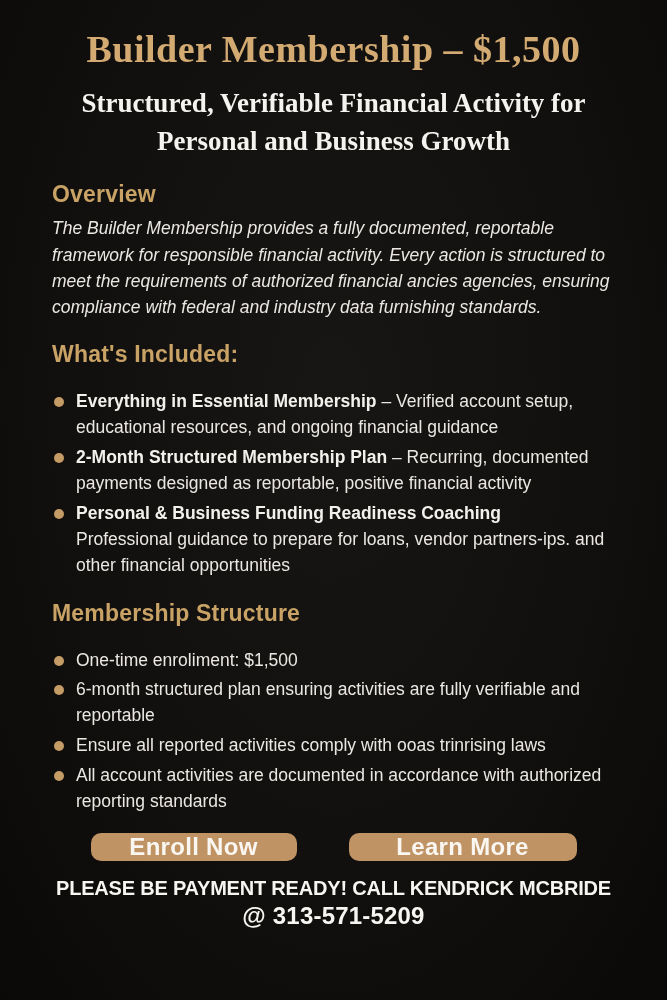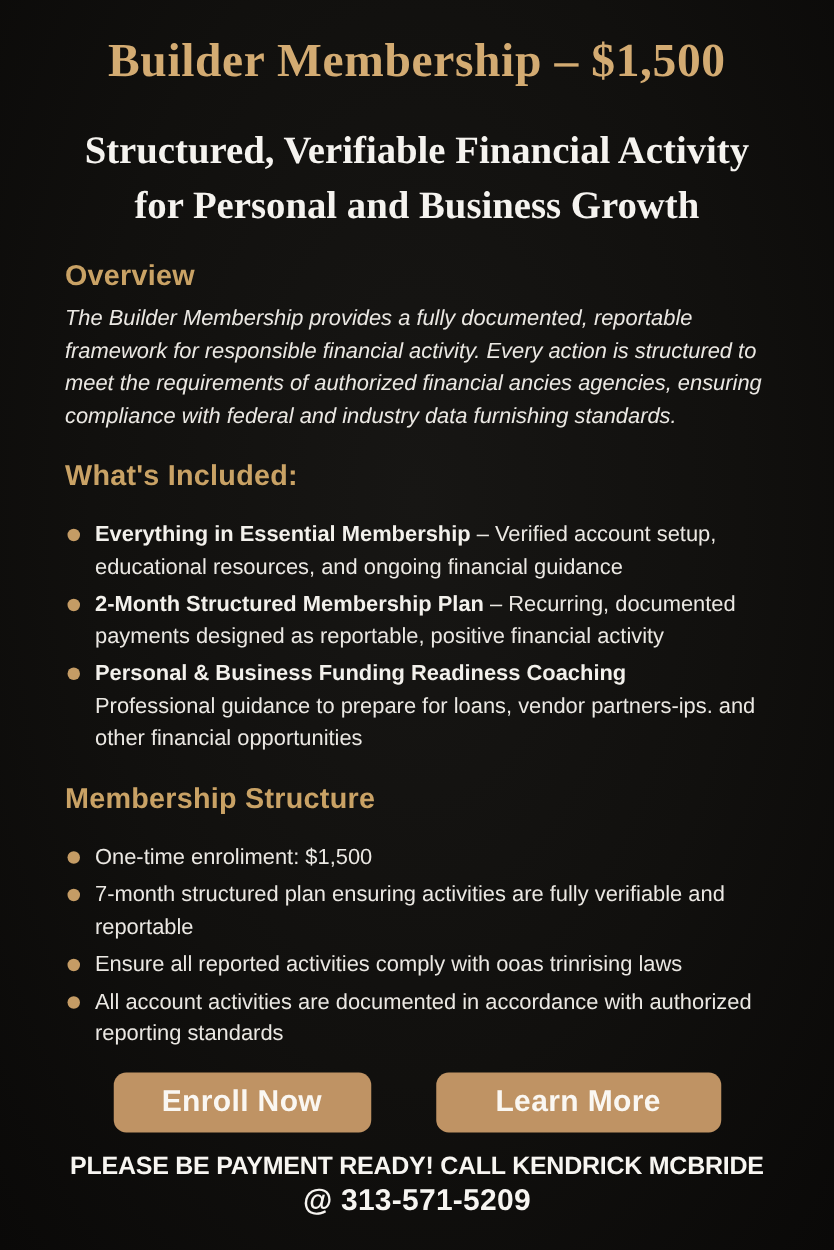--- a/index.html
+++ b/index.html
@@ -22,26 +22,26 @@
     font-size: 38px;
     line-height: 1.15;
     color: #d3ab72;
     text-align: center;
     margin-top: 4px;
     letter-spacing: 0.5px;
   }
   .subtitle {
     font-family: "Liberation Serif", "DejaVu Serif", serif;
     font-weight: 700;
-    font-size: 31px;
+    font-size: 27px;
     line-height: 1.42;
     color: #f5f3ef;
     text-align: center;
     max-width: 565px;
-    margin: 26px auto 0 auto;
+    margin: 12px auto 0 auto;
   }
   .section-heading {
     font-size: 23px;
     font-weight: 700;
     color: #c9a265;
     margin-top: 21px;
     letter-spacing: 0.2px;
   }
   .body-text {
     margin-top: 7px;
@@ -81,21 +81,21 @@
     margin-top: 18px;
   }
   .btn {
     font-family: "Liberation Sans", sans-serif;
     background: #bf9364;
     color: #faf7f2;
     border: none;
     border-radius: 10px;
     font-size: 24px;
     font-weight: 700;
-    padding: 10px 0;
+    padding: 0 0;
     width: 206px;
     cursor: pointer;
     letter-spacing: 0.3px;
   }
   .btn.wide { width: 228px; }
   .footer {
     text-align: center;
     margin-top: 16px;
     color: #f7f5f1;
   }
@@ -144,21 +144,21 @@
 
   <section>
     <h3 class="section-heading">Membership Structure</h3>
     <ul class="bullet-list">
       <li>
         <span class="dot"></span>
         <span class="li-text">One-time enroliment: $1,500</span>
       </li>
       <li>
         <span class="dot"></span>
-        <span class="li-text">7-month structured plan ensuring activities are fully verifiable and reportable</span>
+        <span class="li-text">6-month structured plan ensuring activities are fully verifiable and reportable</span>
       </li>
       <li>
         <span class="dot"></span>
         <span class="li-text">Ensure all reported activities comply with ooas trinrising laws</span>
       </li>
       <li>
         <span class="dot"></span>
         <span class="li-text">All account activities are documented in accordance with authorized reporting standards</span>
       </li>
     </ul>

